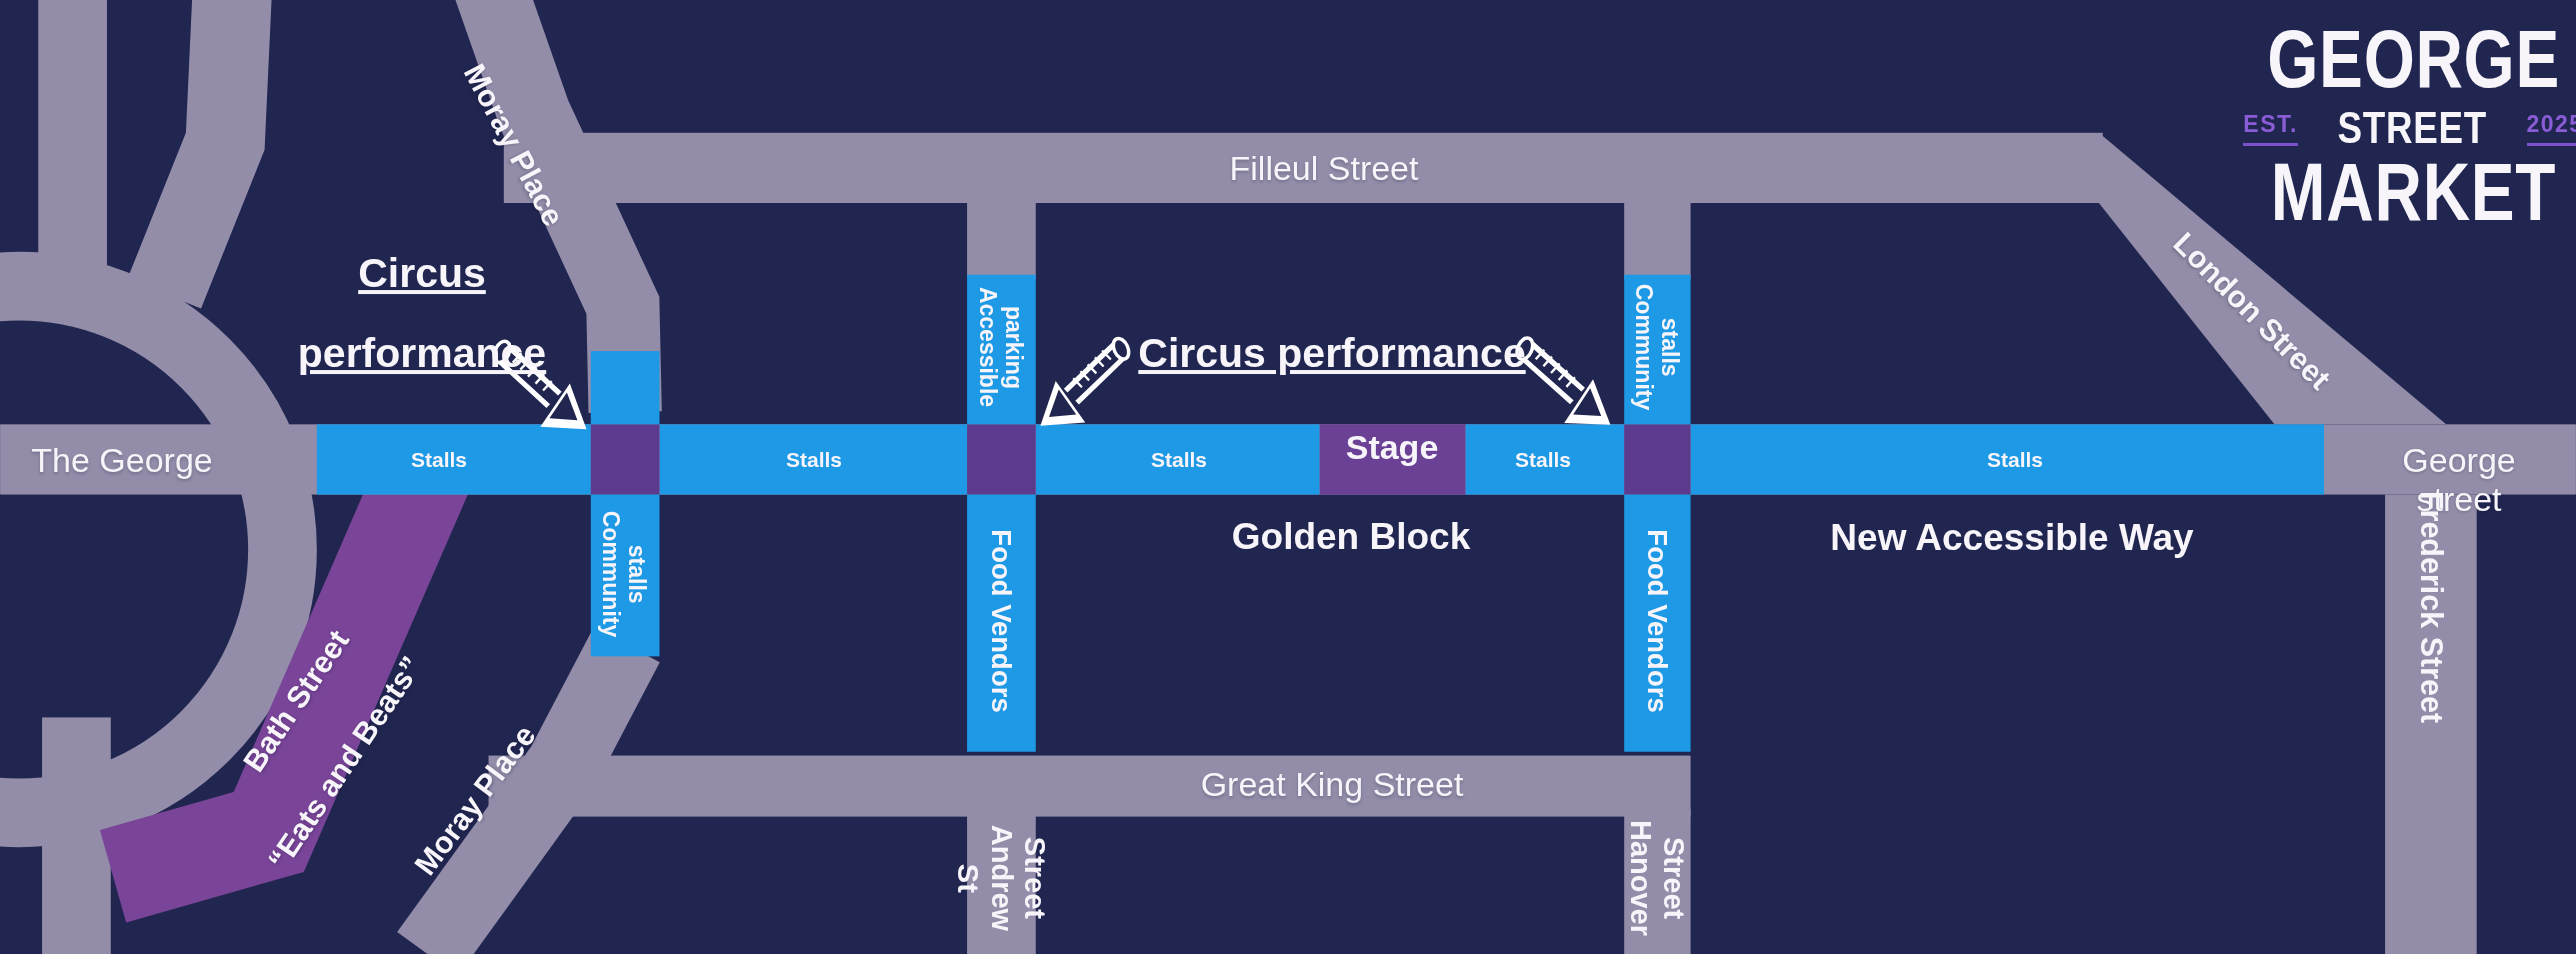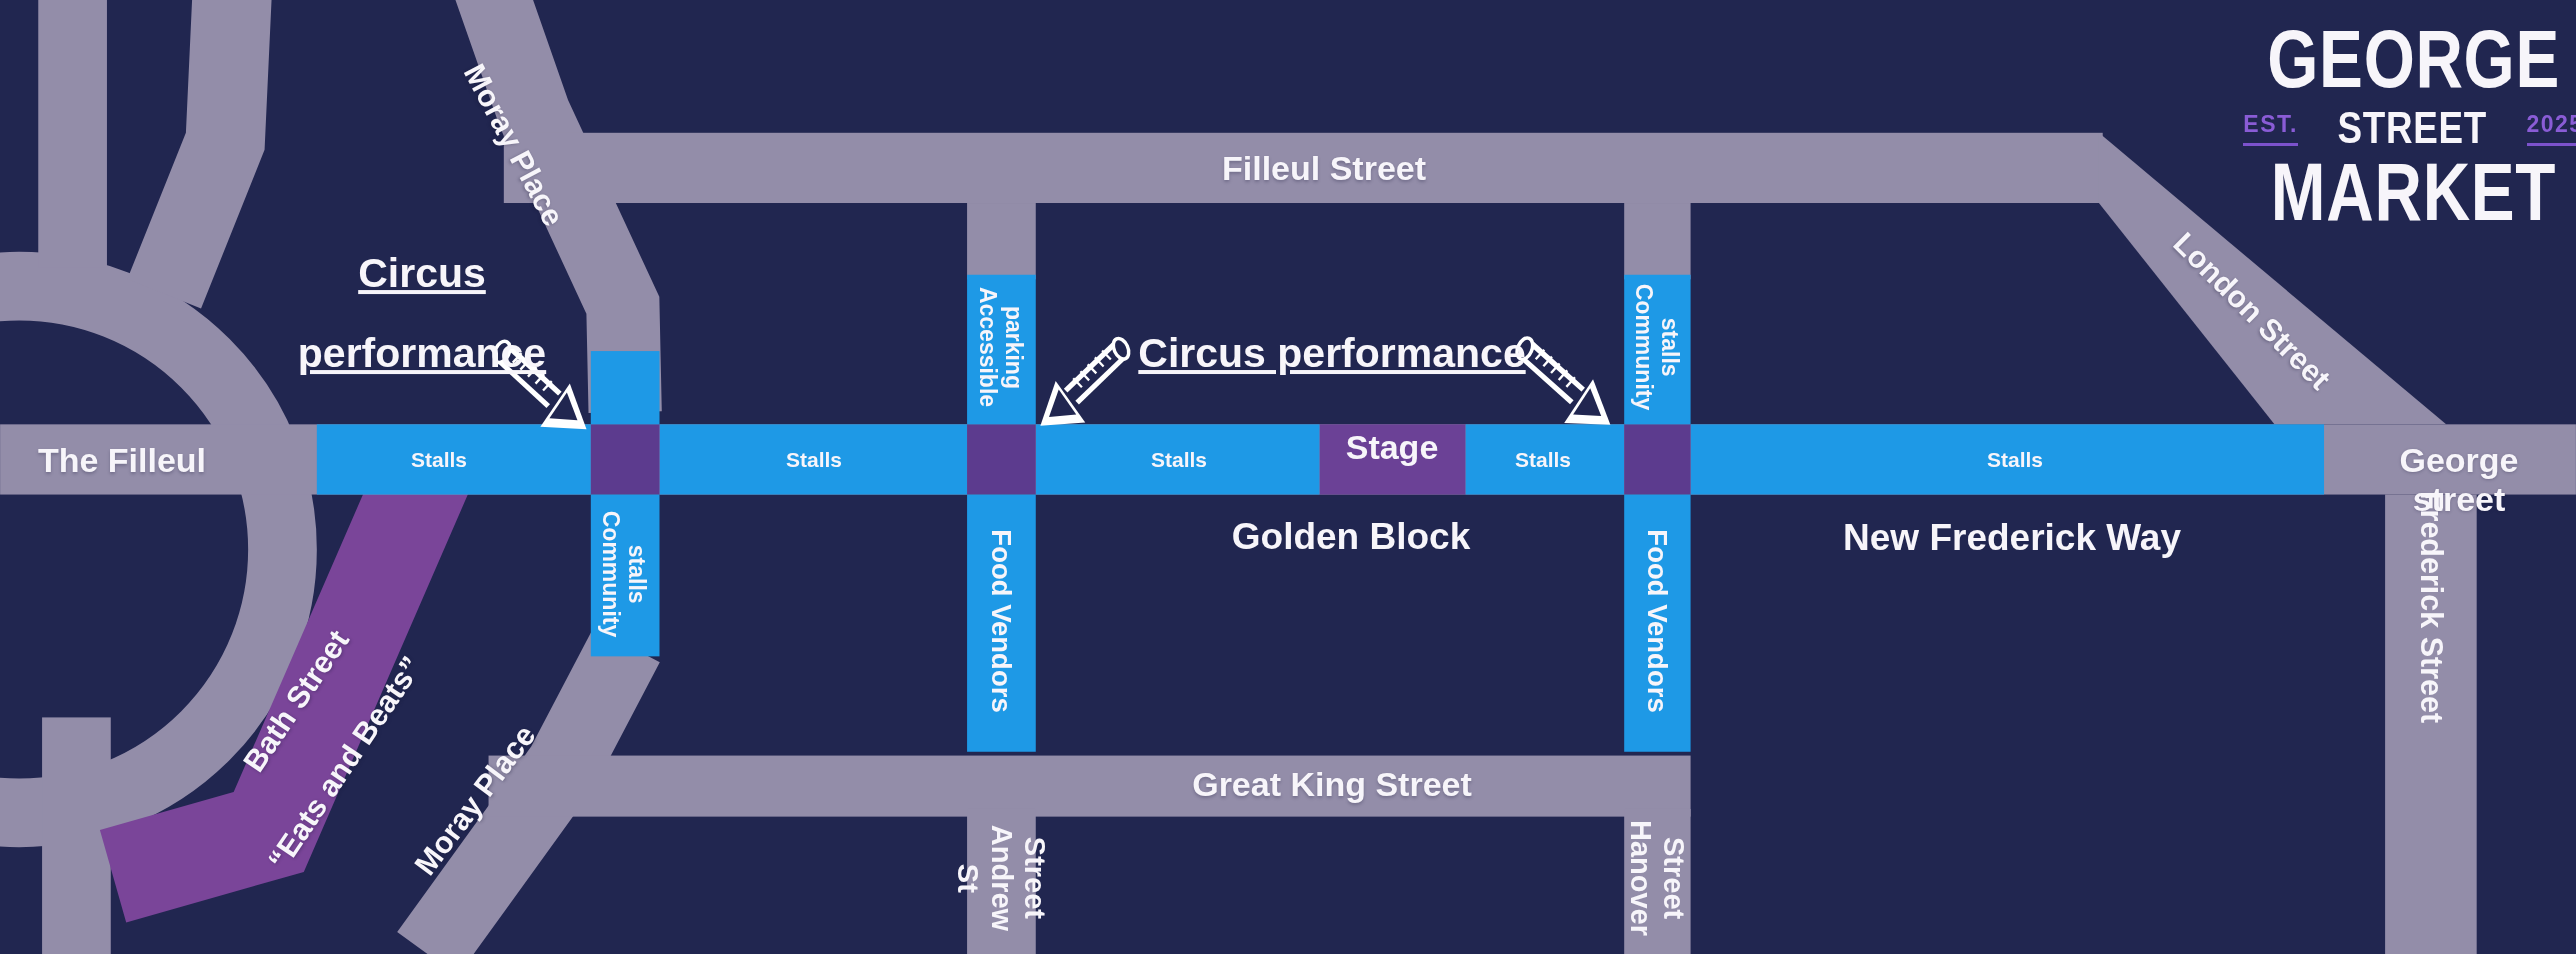--- a/index.html
+++ b/index.html
@@ -8,21 +8,21 @@
     background:#212650;
     font-family:"Liberation Sans", sans-serif;
     position:relative;
   }
   #stage-area{position:absolute;inset:0;width:2576px;height:954px;}
   svg{position:absolute;left:0;top:0;}
   .lbl{
     position:absolute;color:#F7F5FA;white-space:pre-line;text-align:center;
     transform:translate(-50%,-50%);line-height:1.15;
   }
-  .street-name{font-size:34px;font-weight:700;text-shadow:0 1.5px 3.1px rgba(20,20,50,.25);}
+  .street-name{font-size:34px;font-weight:400;text-shadow:0 1.5px 3.1px rgba(20,20,50,.25);}
   .street-name-sm{font-size:30.5px;font-weight:700;text-shadow:0 1.5px 3.1px rgba(20,20,50,.3);}
   .zone-name{font-size:21px;font-weight:700;}
   .block-name{font-size:37px;font-weight:700;}
   .annotation{font-size:41px;font-weight:700;line-height:1.95;text-decoration:underline;}
   .vert{
     writing-mode:vertical-lr;text-orientation:mixed;
     line-height:1.15;
   }
   .vert2{font-size:23px;font-weight:700;}
   .vert-mid{font-size:27.5px;font-weight:700;}
@@ -112,35 +112,35 @@
     <rect x="1267" y="360" width="90" height="196" fill="#1E99E6"></rect>
     <rect x="1267" y="648" width="90" height="337" fill="#1E99E6"></rect>
     <rect x="2128" y="360" width="87" height="196" fill="#1E99E6"></rect>
     <rect x="2128" y="648" width="87" height="337" fill="#1E99E6"></rect>
 
     <use href="#sketchArrow" transform="translate(648,452) rotate(-11.7) scale(0.77)"></use>
     <use href="#sketchArrow" transform="translate(1478,448) rotate(10.5) scale(-0.75,0.75)"></use>
     <use href="#sketchArrow" transform="translate(1988,448) rotate(-12.5) scale(0.77)"></use>
   </svg>
 
-  <div class="lbl street-name" style="left:122px;top:461px;">The Filleul</div>
+  <div class="lbl street-name" style="left:122px;top:461px;">The George</div>
 
   <div class="lbl zone-name" style="left:439px;top:460px;">Stalls</div>
   <div class="lbl zone-name" style="left:814px;top:460px;">Stalls</div>
   <div class="lbl zone-name" style="left:1179px;top:460px;">Stalls</div>
   <div class="lbl zone-name" style="left:1543px;top:460px;">Stalls</div>
   <div class="lbl zone-name" style="left:2015px;top:460px;">Stalls</div>
   <div class="lbl zone-name" style="left:1392px;top:448px;font-size:34px;">Stage</div>
 
   <div class="lbl annotation" style="left:422px;top:314px;">Circus
 performance</div>
   <div class="lbl annotation" style="left:1332px;top:354px;">Circus performance</div>
 
   <div class="lbl block-name" style="left:1351px;top:537px;">Golden Block</div>
-  <div class="lbl block-name" style="left:2012px;top:538px;">New Frederick Way</div>
+  <div class="lbl block-name" style="left:2012px;top:538px;">New Accessible Way</div>
 
   <div class="lbl street-name" style="left:1324px;top:169px;">Filleul Street</div>
   <div class="lbl street-name" style="left:1332px;top:785px;">Great King Street</div>
   <div class="lbl street-name" style="left:2459px;top:480px;">George street</div>
 
   <div class="lbl street-name-sm rot" style="left:514px;top:145px;transform:translate(-50%,-50%) rotate(62deg);">Moray Place</div>
   <div class="lbl street-name-sm rot" style="left:475px;top:800px;transform:translate(-50%,-50%) rotate(-53deg);">Moray Place</div>
   <div class="lbl street-name-sm rot" style="left:2252px;top:311px;transform:translate(-50%,-50%) rotate(45deg);">London Street</div>
   <div class="lbl street-name-sm rot" style="left:296px;top:701px;transform:translate(-50%,-50%) rotate(-56deg);">Bath Street</div>
   <div class="lbl street-name-sm rot" style="left:345px;top:763px;transform:translate(-50%,-50%) rotate(-56deg);">“Eats and Beats”</div>

